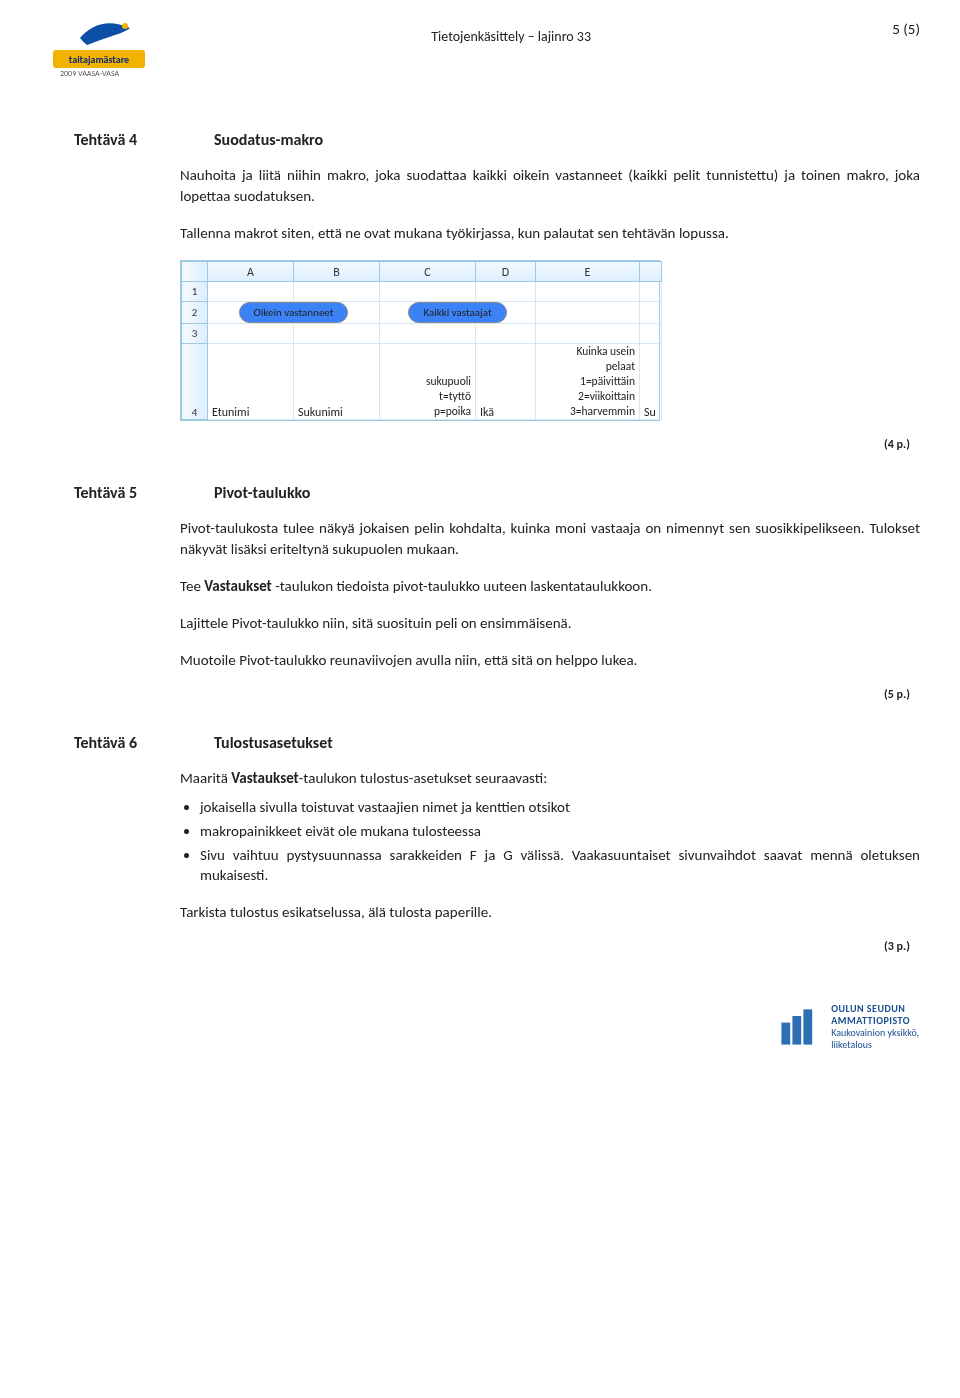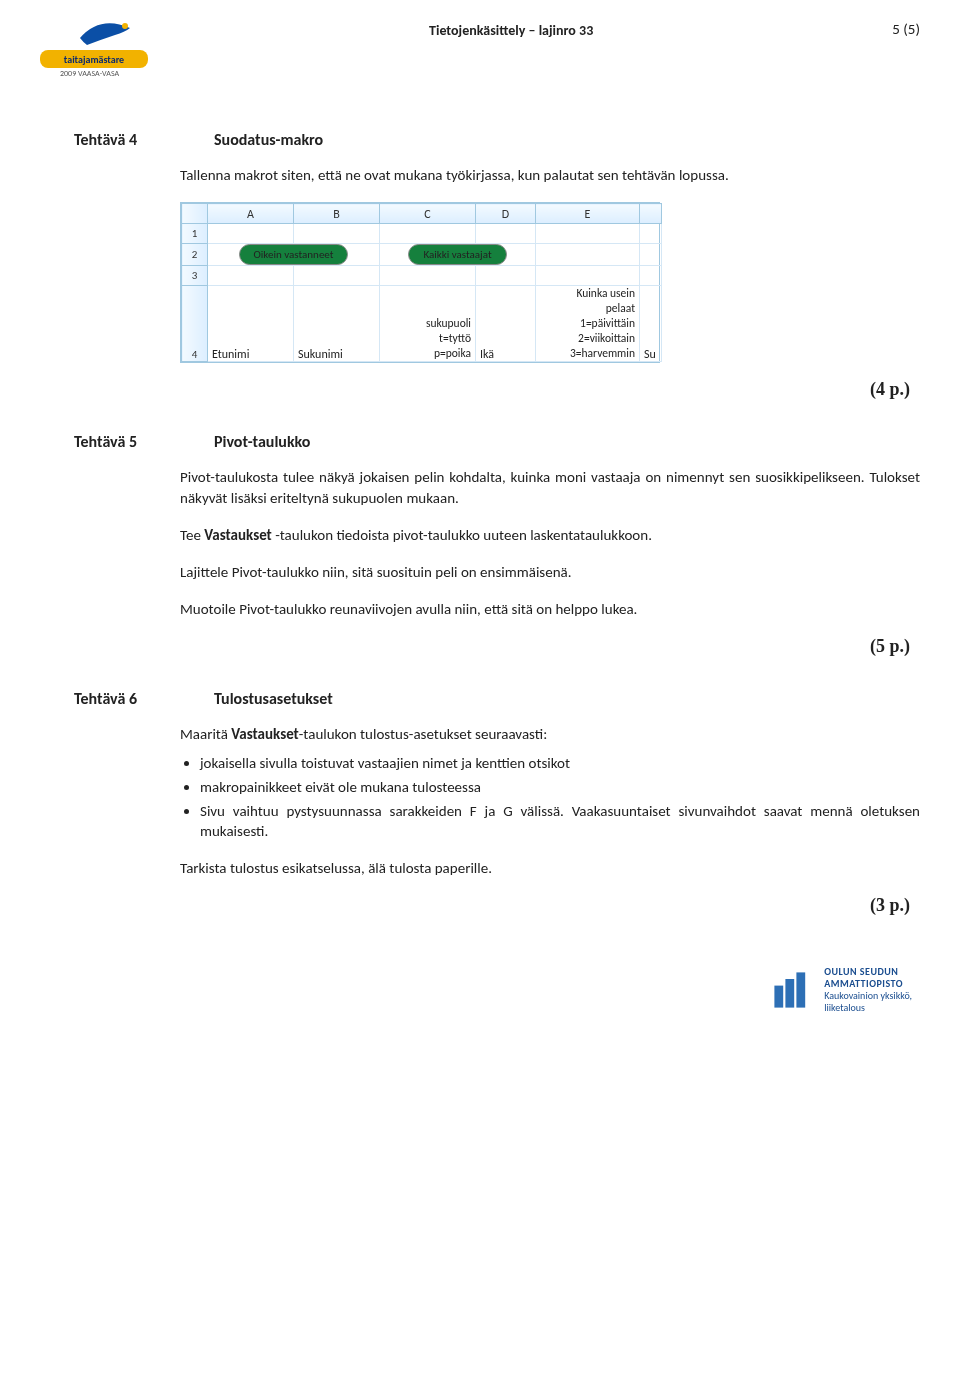--- a/index.html
+++ b/index.html
@@ -25,34 +25,34 @@
     position: relative;
   }
   .logo-tm-swirl {
     position: absolute;
     top: 0; left: 35px;
     width: 60px; height: 30px;
   }
   .logo-tm-swirl svg { width: 100%; height: 100%; }
   .logo-tm-box {
     position: absolute;
-    top: 30px; left: 0;
-    width: 108px; height: 18px;
+    top: 30px; left: 13px;
+    width: 92px; height: 18px;
     background: linear-gradient(to bottom,#f2b200,#f2b200);
-    border-radius: 8px;
+    border-radius: 3px;
     display:flex; align-items:center; justify-content:center;
     font-size: 10px; font-weight:bold; color:#0b2b6f;
   }
   .logo-tm-year {
     position:absolute; top:48px; left:20px;
     font-size:8px; color:#555;
   }
   .header-center { text-align:center; flex:1; }
   .header-title { font-weight:bold; font-size:17px; }
-  .header-sub { font-size:14px; margin-top:2px;font-weight:bold; }
+  .header-sub { font-size:14px; margin-top:8px; }
   .header-page { font-size:15px; margin-left:20px; white-space:nowrap; }
 
   .section { margin-bottom: 32px; }
   .task-row { display:flex; align-items:flex-start; margin-bottom: 16px; margin-left: 34px; }
   .task-label { width:140px; font-weight:bold; font-size:16px; }
   .task-heading { font-weight:bold; font-size:16px; }
   .body-text { margin-left:140px; margin-bottom:16px; line-height:1.4; text-align:justify; }
   strong { font-weight:bold; }
 
   .excel-shot {
@@ -83,37 +83,37 @@
     height:20px;
     padding:0 4px;
     vertical-align:middle;
   }
   .btn-shape {
     display:inline-block;
     padding:3px 14px;
     border:1px solid #888;
     border-radius:14px;
     font-size:11px;
-    background:#15803d;
+    background:#3b82f6;
     color:#222;
   }
   .multiline { line-height:1.3; font-size:11.5px;text-align:right; }
 
-  .score { text-align:right; font-weight:bold; font-size:18px; margin-bottom:24px; margin-right:10px;font-family:Liberation Serif, serif; }
+  .score { text-align:right; font-weight:bold; font-size:12px; margin-bottom:24px; margin-right:10px; }
 
   ul.bullets { margin:0 0 14px 0; padding-left:20px; }
   ul.bullets li { margin-bottom:4px; line-height:1.35; }
 
   .footer {
     display:flex;
     justify-content:flex-end;
     align-items:center;
     gap:10px;
     margin-top:50px;
-    margin-right:8px;
+    margin-right:1px;
   }
   .footer-logo {
     width:44px; height:44px;
   }
   .footer-logo svg { width:100%; height:100%; }
   .footer-text { font-size:10px; line-height:1.2; color:#1a4d8f; }
   .footer-text .l1 { font-weight:bold; letter-spacing:.5px; }
 </style>
 </head>
 <body>
@@ -133,20 +133,21 @@
     <div class="header-sub">Tietojenkäsittely – lajinro 33</div>
   </div>
   <div class="header-page">5 (5)</div>
 </div>
 
 <div class="section">
   <div class="task-row">
     <div class="task-label">Tehtävä 4</div>
     <div class="task-heading">Suodatus-makro</div>
   </div>
+  <p class="body-text">Nauhoita ja liitä niihin makro, joka suodattaa kaikki oikein vastanneet (kaikki pelit tunnistettu) ja toinen makro, joka lopettaa suodatuksen.</p>
   <p class="body-text">Tallenna makrot siten, että ne ovat mukana työkirjassa, kun palautat sen tehtävän lopussa.</p>
 
   <div class="excel-shot">
     <table>
       <colgroup>
         <col style="width:26px">
         <col style="width:86px">
         <col style="width:86px">
         <col style="width:96px">
         <col style="width:60px">

